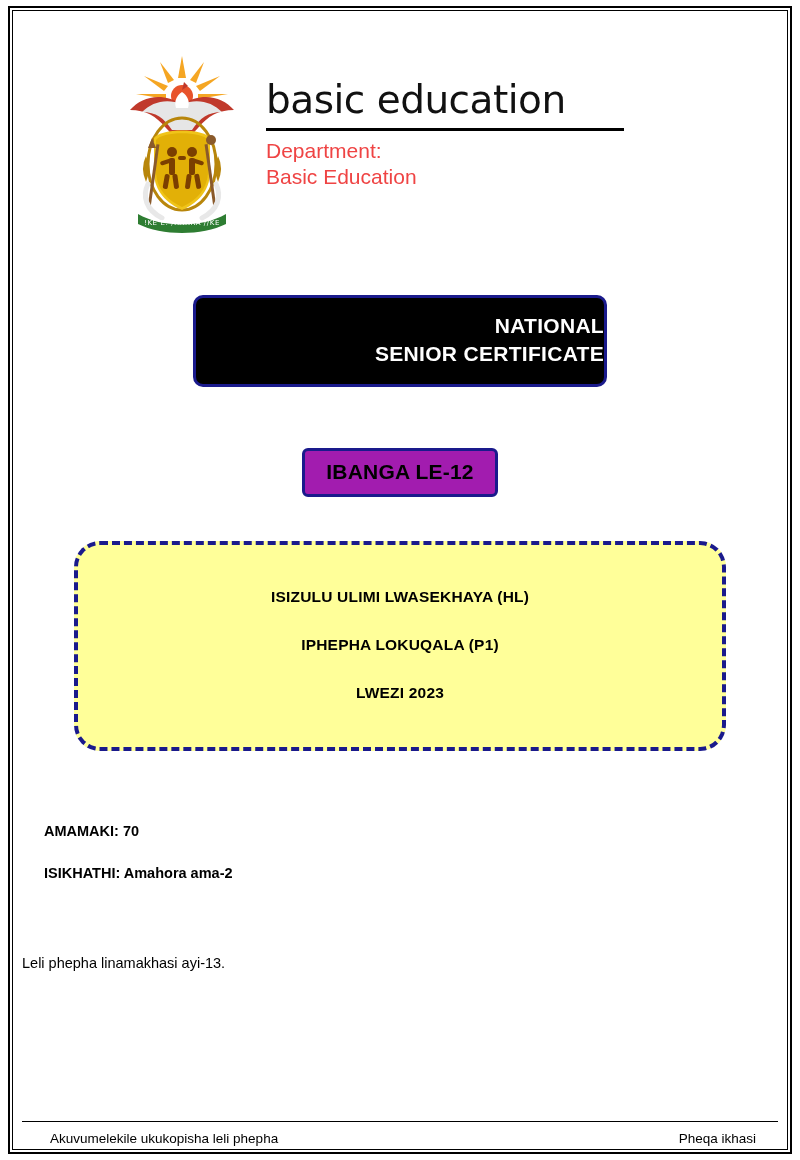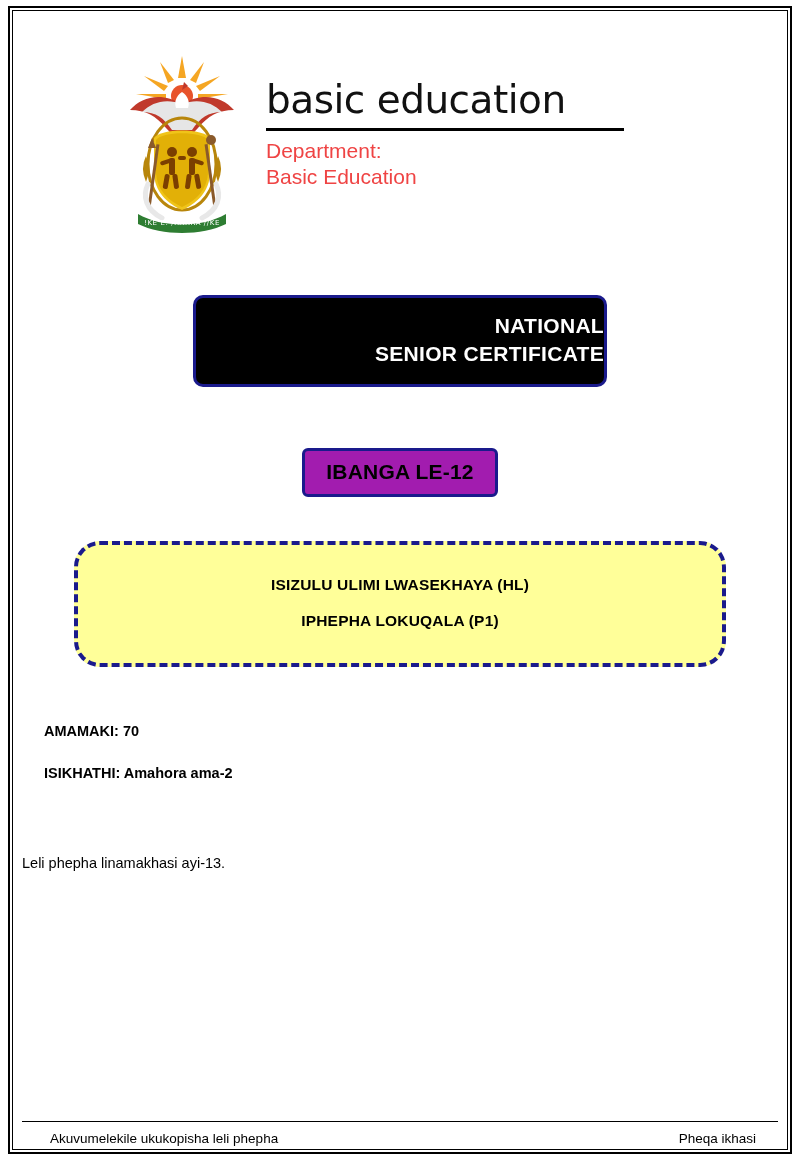--- a/index.html
+++ b/index.html
@@ -137,27 +137,27 @@
     border: 4px dashed #1a1a8c;
     border-radius: 26px;
     text-align: center;
     padding: 22px 0 24px 0;
     box-sizing: border-box;
   }
   .subject-line {
     font-size: 15.5px;
     font-weight: bold;
     letter-spacing: 0.2px;
-    margin: 0;
+    margin: 12px;
     padding: 9px 0;
   }
 
   
   .marks-block {
-    margin-top: 56px;
+    margin-top: 72px;
     padding-left: 22px;
   }
   .marks-line {
     font-size: 14.5px;
     font-weight: bold;
     margin-bottom: 26px;
   }
 
   
   .pages-note {
@@ -267,20 +267,21 @@
       <div class="nsc-line">SENIOR CERTIFICATE</div>
     </div>
 
     <div class="grade-box">
       <div class="grade-text">IBANGA LE-12</div>
     </div>
 
     <div class="subject-box">
       <p class="subject-line">ISIZULU ULIMI LWASEKHAYA (HL)</p>
       <p class="subject-line">IPHEPHA LOKUQALA (P1)</p>
+      <p class="subject-line">LWEZI 2023</p>
     </div>
 
     <div class="marks-block">
       <div class="marks-line">AMAMAKI: 70</div>
       <div class="marks-line">ISIKHATHI: Amahora ama-2</div>
     </div>
 
     <div class="pages-note">Leli phepha linamakhasi ayi-13.</div>
 
   </div>

